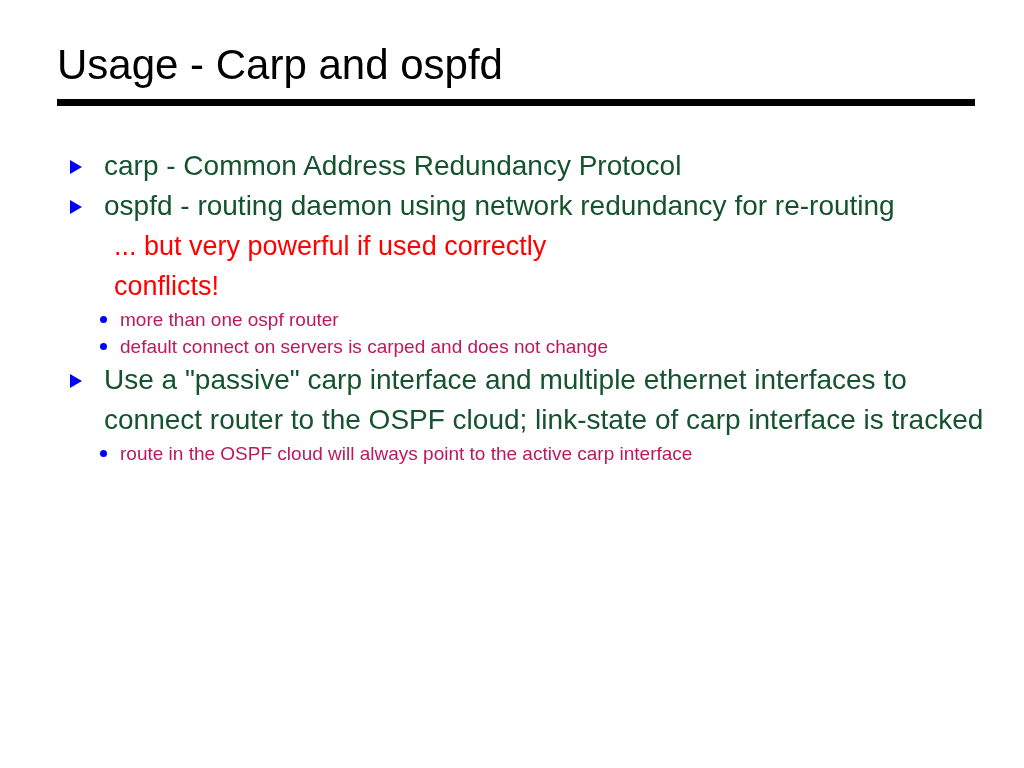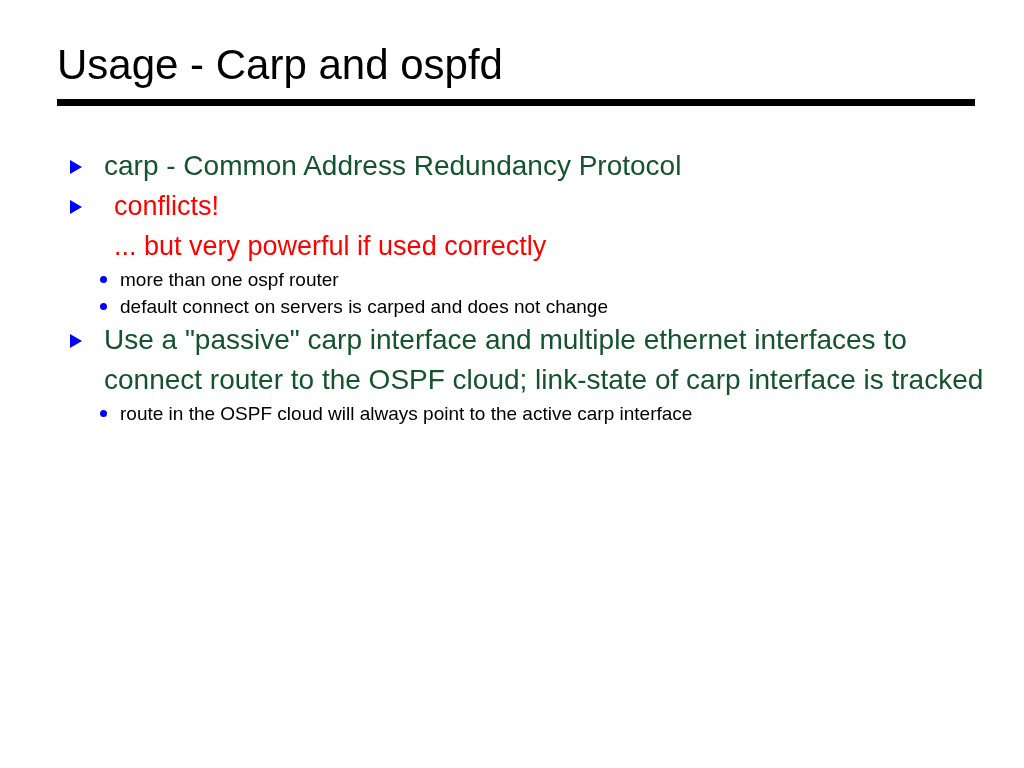--- a/index.html
+++ b/index.html
@@ -93,21 +93,21 @@
   }
 
   
   .sub-row {
     position: relative;
     display: block;
     padding-left: 120px;
     padding-right: 40px;
     font-size: 19px;
     line-height: 27px;
-    color: #000000;
+    color: #be185d;
   }
   .sub-row .sub-marker {
     position: absolute;
     left: 100px;
     top: 0px;
     width: 14px;
     line-height: 27px;
   }
   .sub-row .sub-marker .dot {
     display: block;
@@ -138,28 +138,29 @@
       </span>
       <span class="bullet-text">carp - Common Address Redundancy Protocol</span>
     </div>
 
     <div class="bullet-row">
       <span class="marker">
         <svg width="16" height="16" viewBox="0 0 16 16">
             <polygon points="2,1 14,8 2,15" fill="#0000ff"></polygon>
           </svg>
       </span>
+      <span class="bullet-text">ospfd - routing daemon using network redundancy for re-routing</span>
+    </div>
+
+    <div class="note-row">
+      <span>... but very powerful if used correctly</span>
     </div>
 
     <div class="note-row">
       <span>conflicts!</span>
-    </div>
-
-    <div class="note-row">
-      <span>... but very powerful if used correctly</span>
     </div>
 
 
 
     <div class="sub-row">
       <span class="sub-marker">
           <span class="dot"></span>
         </span>
       <span>more than one ospf router</span>
     </div>

